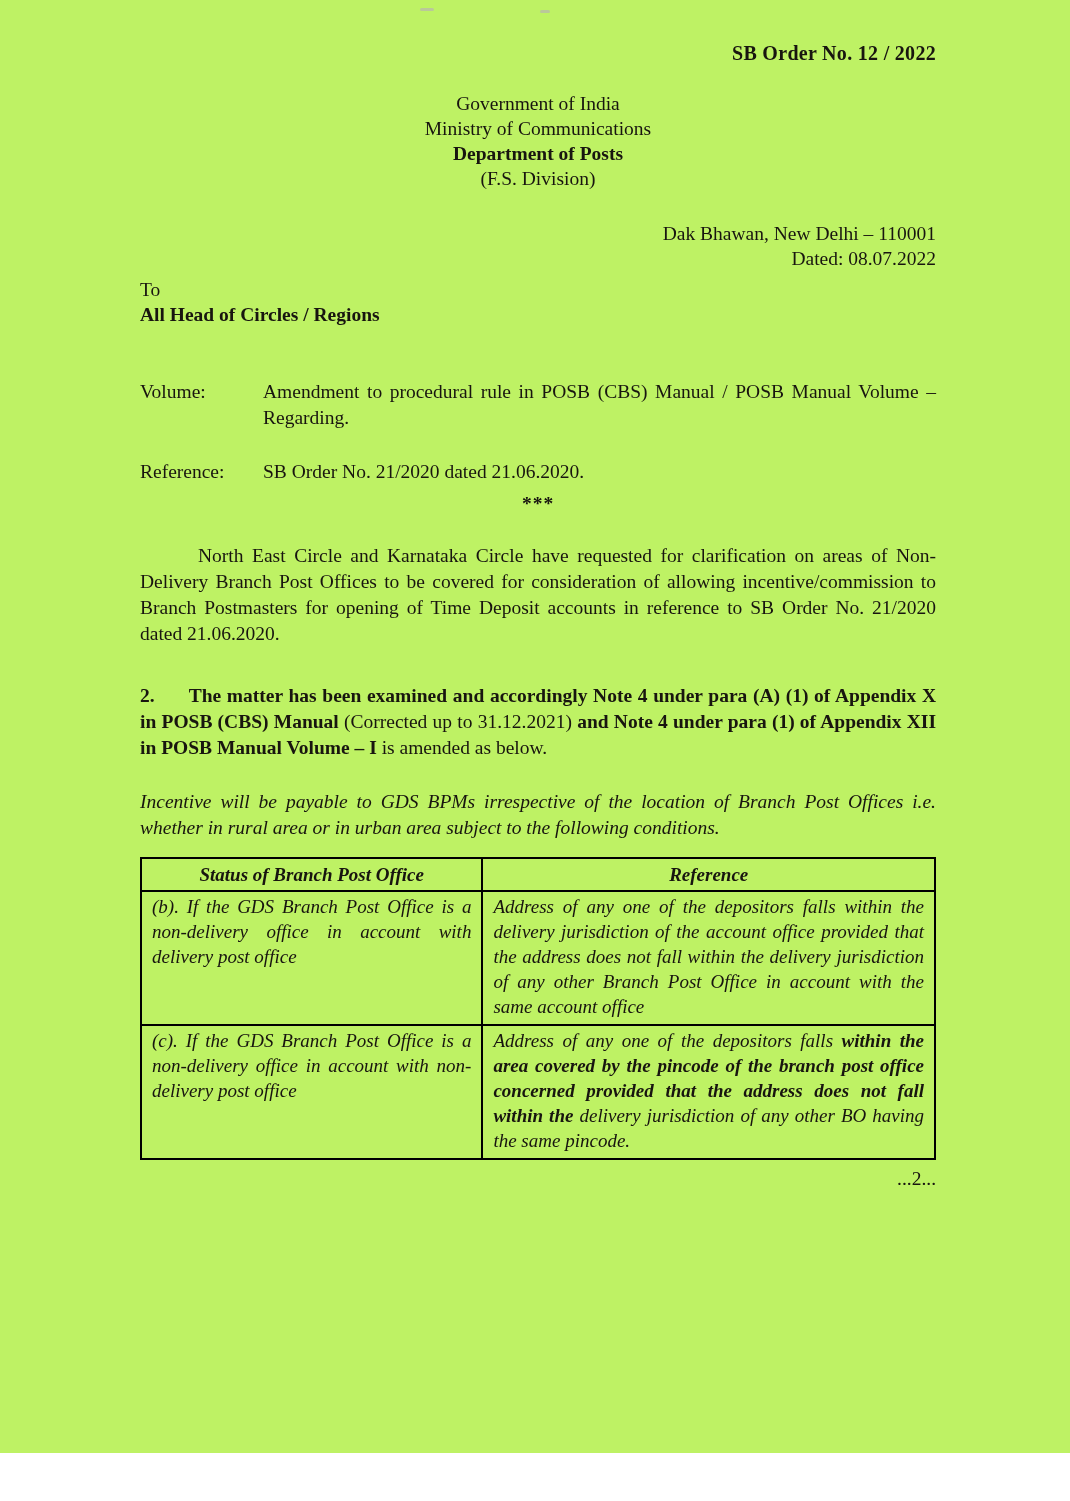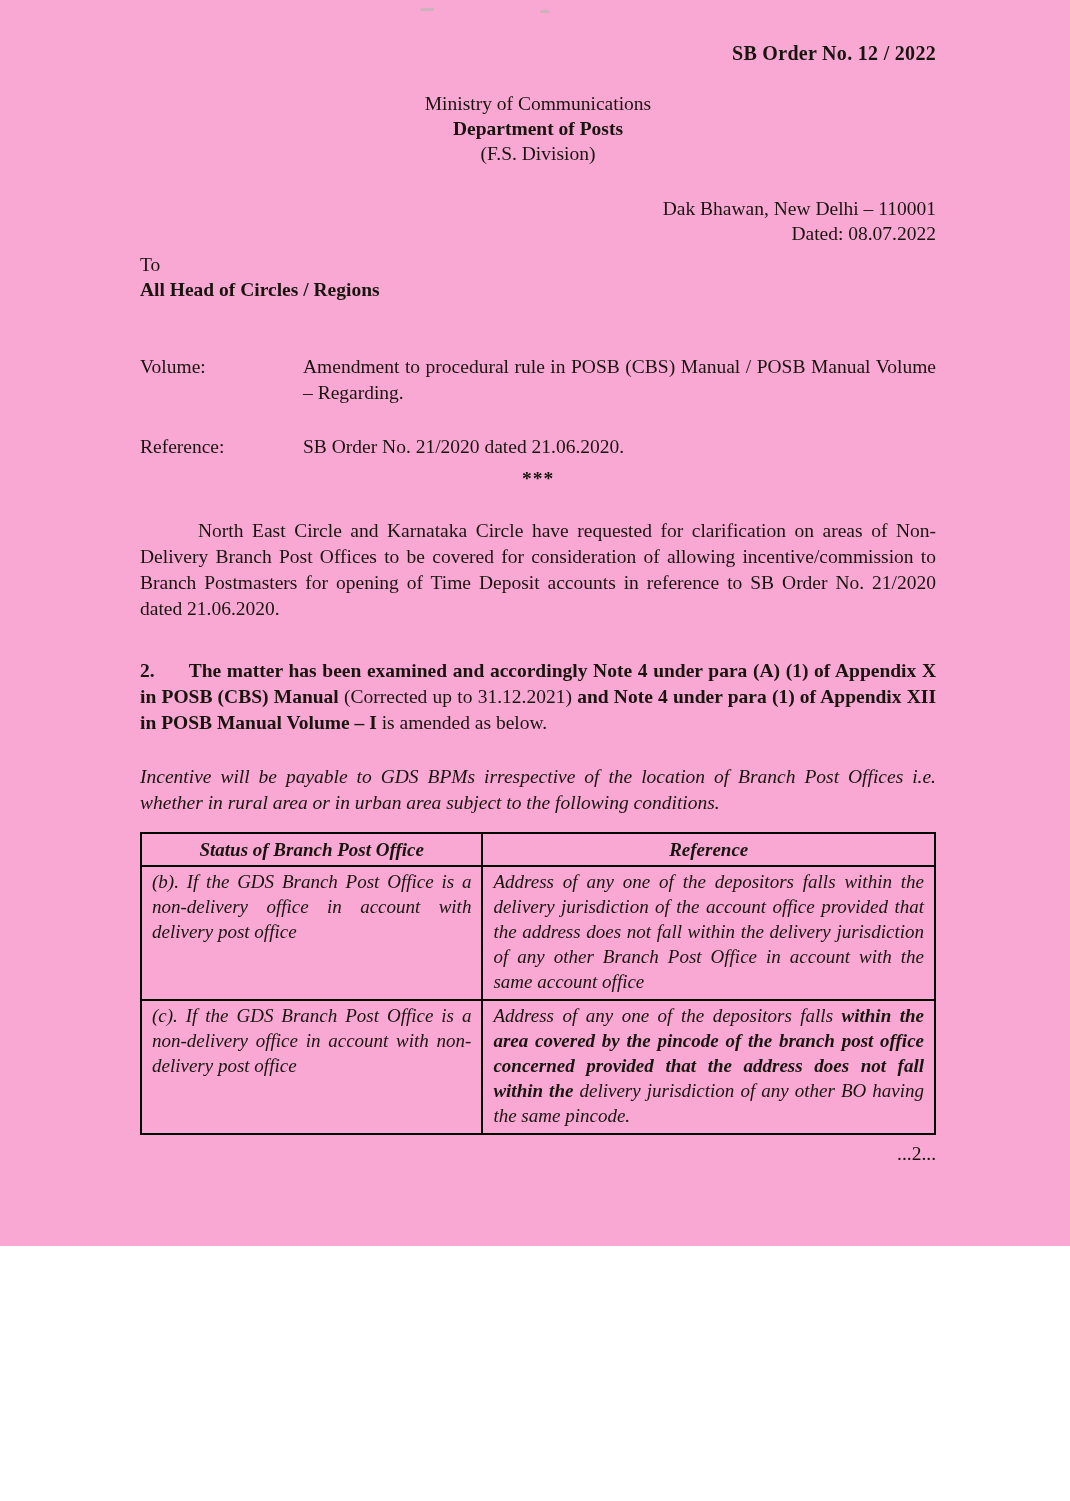--- a/index.html
+++ b/index.html
@@ -1,32 +1,32 @@
 <!DOCTYPE html>
 <html><head>
 <meta charset="utf-8">
 <style>
   html,body{margin:0;padding:0;background:#ffffff;}
   .page{
     position:relative;
-    width:1070px;height:1246px;
-    background:#f9a8d4;
+    width:1070px;height:1453px;
+    background:#bef264;
     font-family:"Liberation Serif","DejaVu Serif",serif;
     color:#18150f;
     overflow:hidden;
   }
   .content{position:absolute;left:140px;top:0;width:796px;}
   .bold{font-weight:bold;}
   .order-no{margin-top:42px;text-align:right;font-weight:bold;font-size:20px;letter-spacing:.3px;}
   .file-block{margin-top:26px;text-align:center;font-size:19.5px;line-height:25px;}
   .place-date{margin-top:30px;text-align:right;font-size:19.5px;line-height:25px;}
   .to-block{margin-top:6px;font-size:19.5px;line-height:25px;}
   .labeled-row{display:flex;font-size:19.5px;line-height:26px;}
   .labeled-row .label{flex:0 0 123px;}
-  .labeled-row .text{flex:1;margin-left:40px;}
+  .labeled-row .text{flex:1;}
   .subject-row{margin-top:52px;}
   .reference-row{margin-top:28px;}
   .just{text-align:justify;}
   .stars{text-align:center;margin-top:8px;font-size:19.5px;font-weight:bold;letter-spacing:1px;}
   .para{margin:0;font-size:19.5px;line-height:26px;}
   .para-1{margin-top:28px;text-indent:58px;}
   .para-2{margin-top:36px;}
   .incentive{margin-top:28px;font-style:italic;}
   table.cond{
     margin-top:16px;border-collapse:collapse;width:100%;
@@ -55,20 +55,21 @@
 
 <div class="page">
   <div class="speck" style="left:420px;top:8px;"></div>
   <div class="speck" style="left:540px;top:10px;width:10px;"></div>
 
   <div class="content">
 
     <div class="order-no">SB Order No.  12 / 2022</div>
 
     <div class="file-block">
+      <div>Government of India</div>
       <div>Ministry of Communications</div>
       <div class="bold">Department of Posts</div>
       <div>(F.S. Division)</div>
     </div>
 
     <div class="place-date">
       <div>Dak Bhawan, New Delhi – 110001</div>
       <div>Dated: 08.07.2022</div>
     </div>
 

